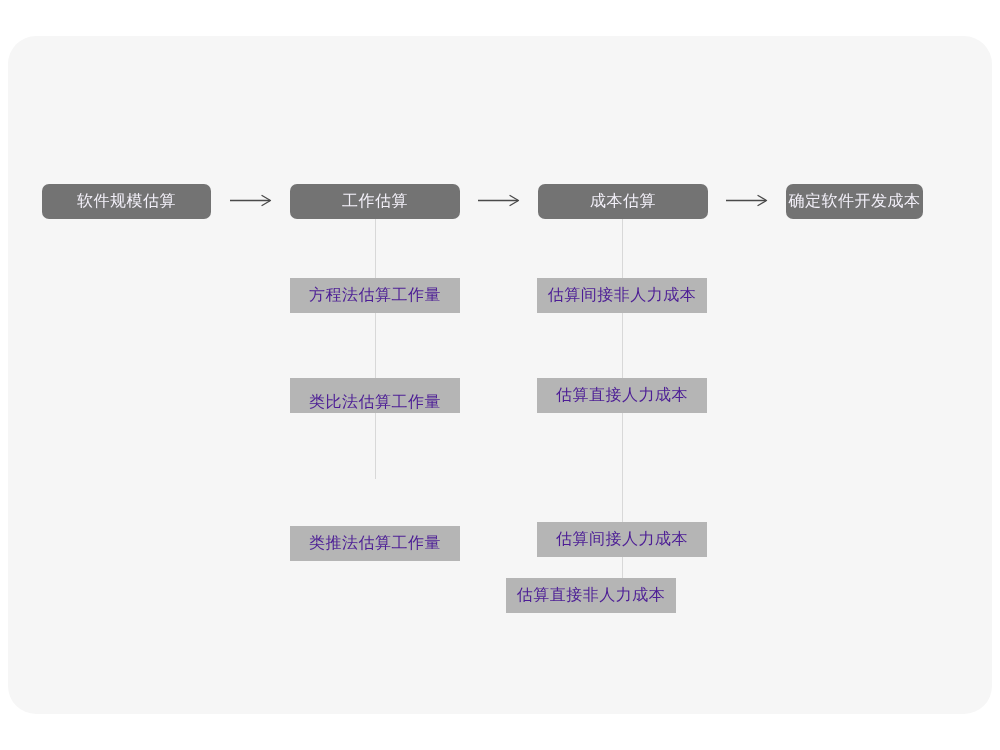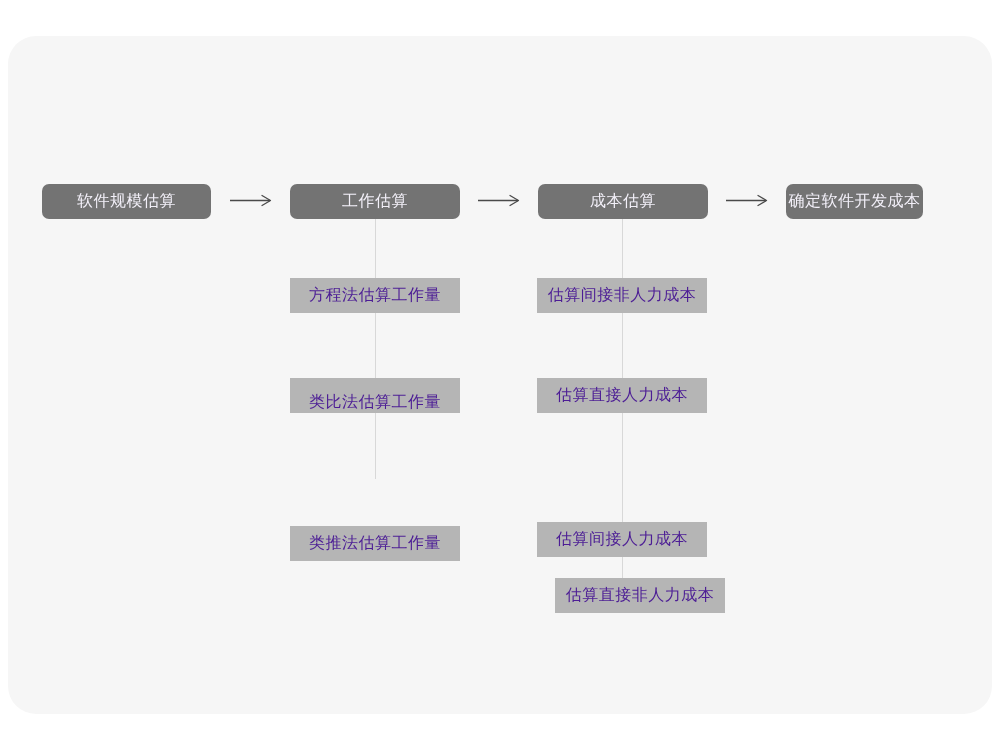--- a/index.html
+++ b/index.html
@@ -69,21 +69,21 @@
   .arrow-2 { left: 725px; }
   
   .work-0 { left: 290px; top: 278px; width: 170px; }
   .work-1 { left: 290px; top: 378px; width: 170px; align-items: flex-end; }
   .work-2 { left: 290px; top: 478px; width: 170px; margin-top: 48px; }
   .vline-work { left: 375px; top: 219px; height: 260px; }
   
   .cost-0 { left: 537px; top: 278px; width: 170px; }
   .cost-1 { left: 537px; top: 378px; width: 170px; }
   .cost-2 { left: 537px; top: 478px; width: 170px; margin-top: 44px; }
-  .cost-3 { left: 555px; top: 578px; width: 170px; }
+  .cost-3 { left: 506px; top: 578px; width: 170px; }
   .vline-cost { left: 622px; top: 219px; height: 360px; }
 </style>
 </head>
 <body>
 
 <div class="stage">
   <div class="card"></div>
 
 
   <div class="vline vline-work"></div>

